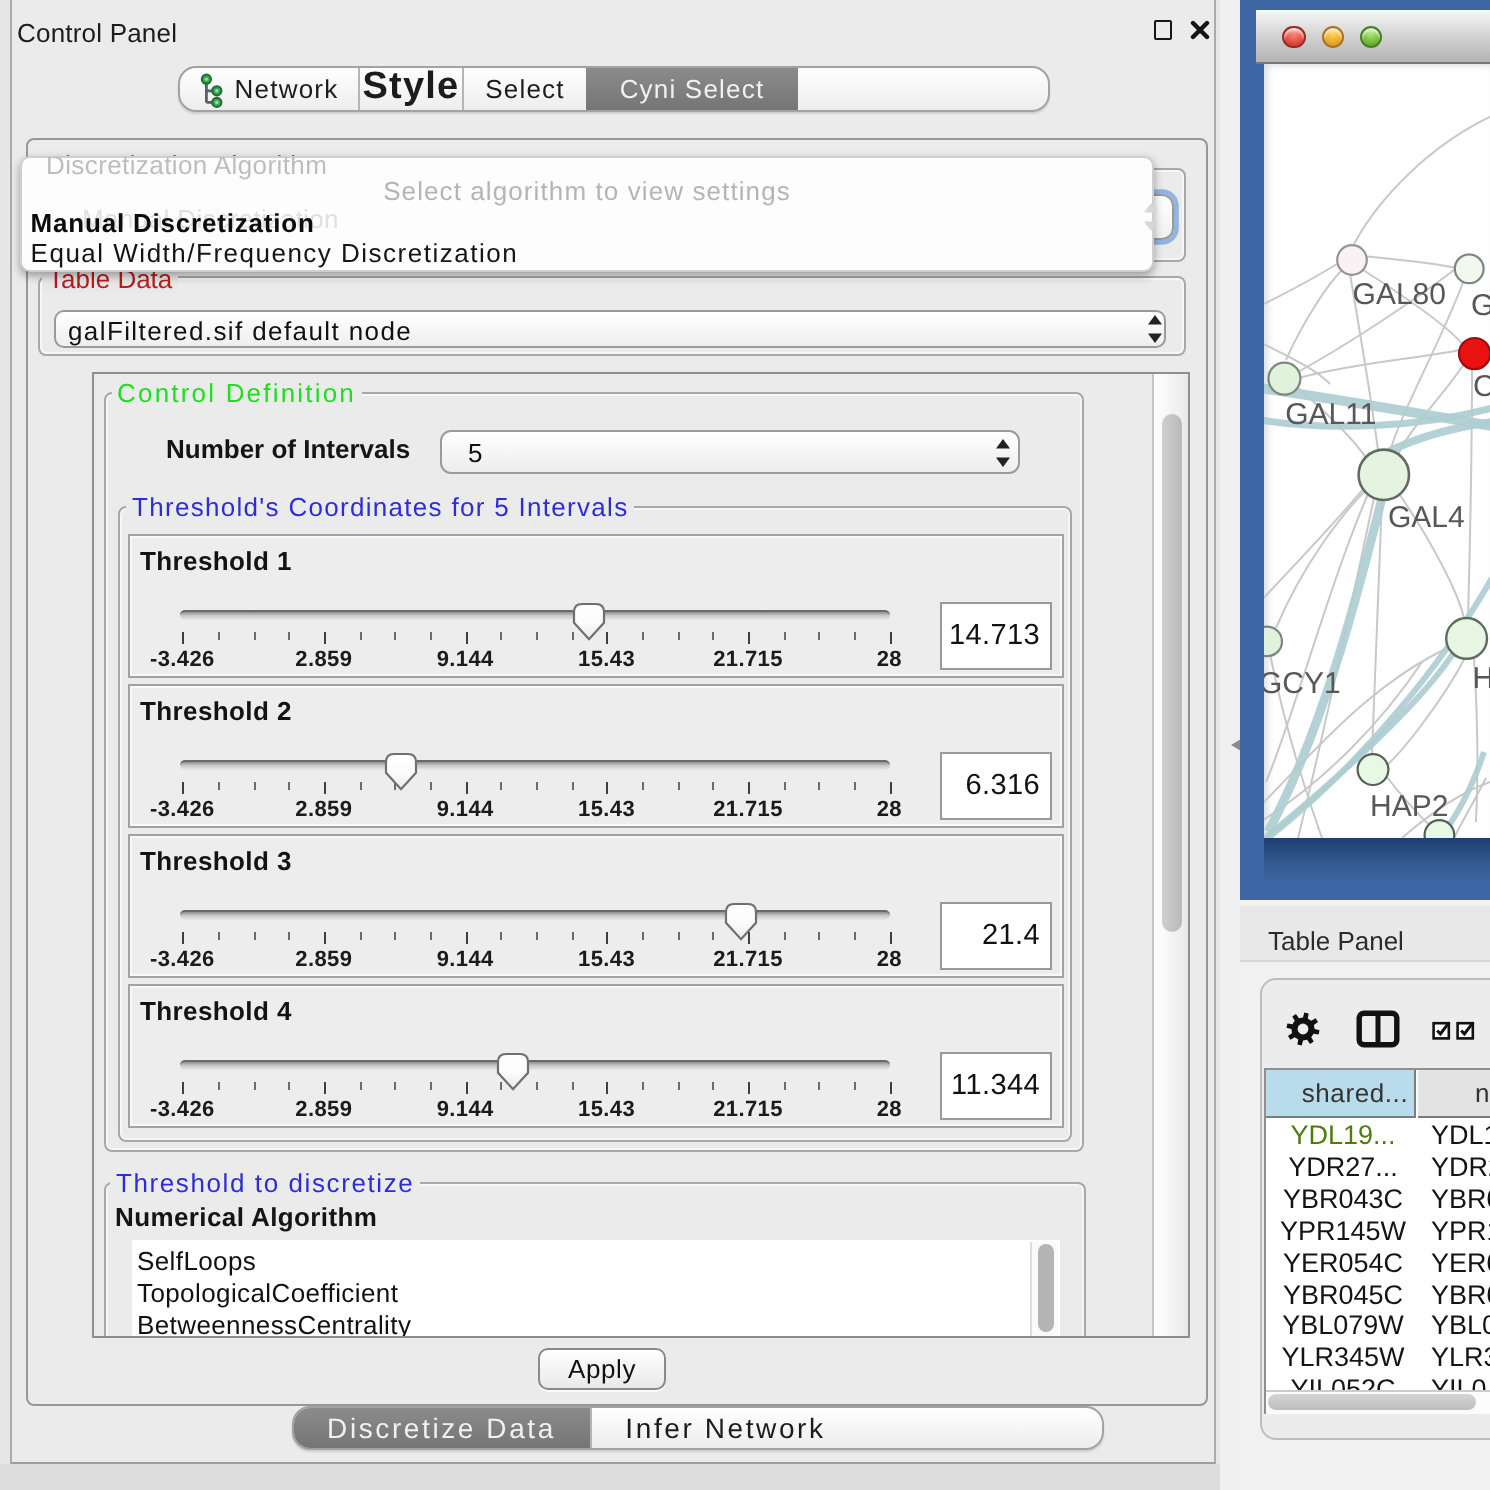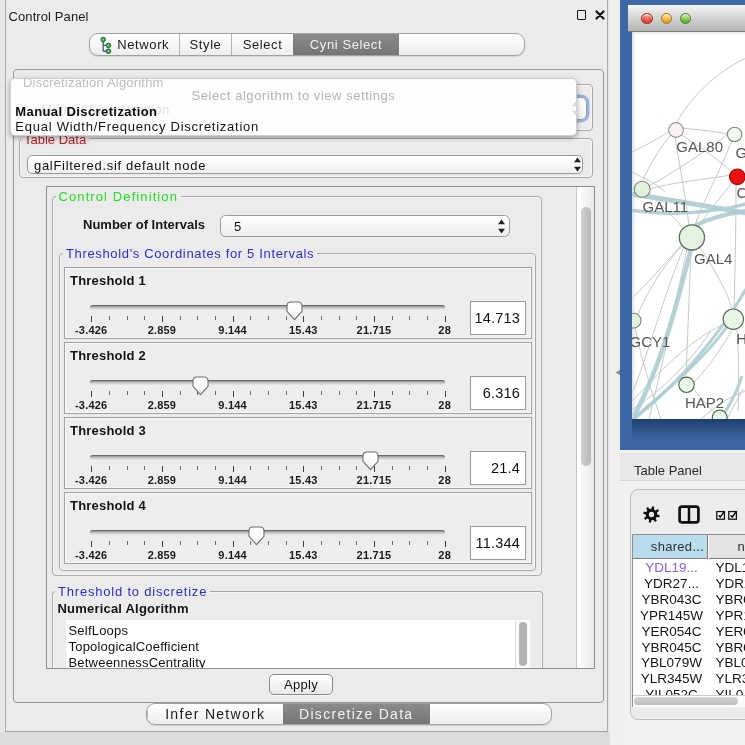--- a/index.html
+++ b/index.html
@@ -24,21 +24,21 @@
 <div class="abs" style="left:88.5px;top:33px;width:436px;height:22.5px;border:1px solid #a2a2a2;border-radius:9px;background:linear-gradient(#ffffff,#ededed);overflow:hidden;display:flex;box-shadow:0 1px 1px rgba(0,0,0,0.12);">
 <div style="width:89.5px;height:100%;color:#1c1c1c;display:flex;align-items:center;justify-content:center;font-size:13px;letter-spacing:0.6px;white-space:nowrap;"><svg width="13" height="19" viewBox="0 0 13 19" style="margin-right:5px;margin-top:2px;">
         <path d="M4.2,5 L4.2,15.2 M4.2,9.4 L7.2,9.4 M4.2,15.2 L7.2,15.2" stroke="#555f6e" stroke-width="1.4" fill="none"></path>
         <circle cx="4.2" cy="3.6" r="2.3" fill="#3da05a" stroke="#186f33" stroke-width="1"></circle>
         <circle cx="9.4" cy="9.4" r="2.3" fill="#3da05a" stroke="#186f33" stroke-width="1"></circle>
         <circle cx="9.4" cy="15.2" r="2.3" fill="#3da05a" stroke="#186f33" stroke-width="1"></circle>
         <circle cx="4.2" cy="3.6" r="0.9" fill="#a8d48f"></circle>
         <circle cx="9.4" cy="9.4" r="0.9" fill="#a8d48f"></circle>
         <circle cx="9.4" cy="15.2" r="0.9" fill="#a8d48f"></circle>
       </svg>Network</div>
-<div style="width:52px;height:100%;color:#1c1c1c;border-left:1px solid #b5b5b5;display:flex;align-items:center;justify-content:center;font-size:13px;letter-spacing:0.6px;white-space:nowrap;">Style</div>
+<div style="width:52px;height:100%;color:#1c1c1c;border-left:1px solid #b5b5b5;display:flex;align-items:center;justify-content:center;font-size:19px;letter-spacing:0.6px;white-space:nowrap;font-weight:bold;">Style</div>
 <div style="width:62px;height:100%;color:#1c1c1c;border-left:1px solid #b5b5b5;display:flex;align-items:center;justify-content:center;font-size:13px;letter-spacing:0.6px;white-space:nowrap;">Select</div>
 <div style="width:106px;height:100%;background:linear-gradient(#8b8b8b,#757575);color:#f1f1f1;display:flex;align-items:center;justify-content:center;font-size:13px;letter-spacing:0.6px;white-space:nowrap;">Cyni Select</div>
 </div>
 <div class="abs" style="left:13px;top:69px;width:591px;height:634px;background:#ebebeb;border:1px solid #979797;border-radius:4px;"></div>
 <div class="groupbox" style="left:19px;top:84px;width:574px;height:47px;"></div>
 <div class="abs t13" style="left:23px;top:75px;color:#3f3f3f;z-index:1;">Discretization Algorithm</div>
 <div class="abs" style="left:30px;top:97px;width:557px;height:23px;border-radius:6px;background:linear-gradient(#ffffff,#f1f1f1);border:1px solid #9a9a9a;box-shadow:0 0 0 2.4px rgba(122,167,219,0.8);z-index:1;"></div>
 <div class="abs t13" style="left:41px;top:102px;color:#222;z-index:1;">Manual Discretization</div>
 <div class="abs" style="left:568px;top:101px;z-index:1;"><svg width="9" height="15" viewBox="0 0 9 15">
       <path d="M4.5,0.5 L8,5.3 L1,5.3 Z" fill="#333"></path>
@@ -236,22 +236,22 @@
 <div class="abs" style="left:66px;top:620px;width:463.5px;height:49px;background:#ffffff;overflow:hidden;"></div>
 <div class="abs t13" style="left:68.5px;top:622.5px;color:#111;">SelfLoops</div>
 <div class="abs t13" style="left:68.5px;top:638.7px;color:#111;">TopologicalCoefficient</div>
 <div class="abs t13" style="left:68.5px;top:654.9px;color:#111;">BetweennessCentrality</div>
 <div class="abs" style="left:514.5px;top:621px;width:14.5px;height:47px;background:#fafafa;border-left:1px solid #dcdcdc;"></div>
 <div class="abs" style="left:519px;top:622px;width:8px;height:44px;background:#b4b4b4;border-radius:4.5px;"></div>
 <div class="abs" style="left:47px;top:668px;width:548px;height:1px;background:#8f8f8f;"></div>
 <div class="abs" style="left:47px;top:669px;width:548px;height:4px;background:#ebebeb;"></div>
 <div class="abs" style="left:269px;top:673.5px;width:64px;height:21px;border:1px solid #8a8a8a;border-radius:5px;background:linear-gradient(#ffffff,#e9e9e9);font-size:13px;color:#111;text-align:center;line-height:19px;letter-spacing:0.3px;box-shadow:0 1px 0 rgba(255,255,255,0.8);">Apply</div>
 <div class="abs" style="left:146px;top:703px;width:406px;height:22px;border:1px solid #a2a2a2;border-radius:9px;background:linear-gradient(#ffffff,#ededed);overflow:hidden;display:flex;box-shadow:0 1px 1px rgba(0,0,0,0.12);">
+<div style="width:147.5px;height:100%;background:linear-gradient(#8b8b8b,#757575);color:#f1f1f1;display:flex;align-items:center;justify-content:center;font-size:14px;letter-spacing:1.3px;white-space:nowrap;">Discretize Data</div>
 <div style="width:135.5px;height:100%;color:#1c1c1c;border-left:1px solid #b5b5b5;display:flex;align-items:center;justify-content:center;font-size:14px;letter-spacing:1.3px;white-space:nowrap;">Infer Network</div>
-<div style="width:147.5px;height:100%;background:linear-gradient(#8b8b8b,#757575);color:#f1f1f1;display:flex;align-items:center;justify-content:center;font-size:14px;letter-spacing:1.3px;white-space:nowrap;">Discretize Data</div>
 </div>
 <div class="abs" style="left:10px;top:78px;width:567px;height:58px;background:#fdfdfd;border:1px solid rgba(0,0,0,0.18);border-radius:5px;box-shadow:0 2px 5px rgba(0,0,0,0.35);z-index:5;"></div>
 <div class="abs" style="left:10px;top:87.5px;width:567px;text-align:center;font-size:13px;color:#b4b4b4;letter-spacing:0.55px;z-index:6;">Select algorithm to view settings</div>
 <div class="abs t13" style="left:23px;top:75px;color:#bdbdbd;z-index:6;clip-path:inset(3.5px 0 0 0);">Discretization Algorithm</div>
 <div class="abs t13" style="left:41px;top:102px;color:#e0e0e0;z-index:6;">Manual Discretization</div>
 <svg class="abs" style="left:571px;top:101px;z-index:6;" width="9" height="15" viewBox="0 0 9 15">
     <path d="M4.5,0.5 L8,5.3 L1,5.3 Z" fill="#d7d7d7"></path>
     <path d="M4.5,14.5 L8,9.7 L1,9.7 Z" fill="#d7d7d7"></path>
   </svg>
 <div class="abs t13 bold" style="left:15.3px;top:103.5px;color:#0c0c0c;z-index:7;letter-spacing:0.4px;">Manual Discretization</div>
@@ -345,21 +345,21 @@
     <rect x="0.8" y="1.6" width="7.6" height="7.6" fill="#fff" stroke="#111" stroke-width="1.3"></rect>
     <path d="M2.6,5.2 L4.2,7 L8.6,1.2" fill="none" stroke="#111" stroke-width="1.5"></path>
   </svg>
 <svg class="abs" style="left:727.8px;top:509.5px;" width="10" height="10" viewBox="0 0 10 10">
     <rect x="0.8" y="1.6" width="7.6" height="7.6" fill="#fff" stroke="#111" stroke-width="1.3"></rect>
     <path d="M2.6,5.2 L4.2,7 L8.6,1.2" fill="none" stroke="#111" stroke-width="1.5"></path>
   </svg>
 <div class="abs" style="left:631.5px;top:534px;width:114px;height:173px;background:#ffffff;border:1px solid #8f8f8f;border-right:none;"></div>
 <div class="abs" style="left:632.5px;top:535px;width:75px;height:24px;background:#b9dcec;border-right:1px solid #7d7d7d;border-bottom:1px solid #7d7d7d;font-size:13px;color:#333;text-align:center;line-height:23px;letter-spacing:0.3px;padding-left:16px;">shared...</div>
 <div class="abs" style="left:708.5px;top:535px;width:37px;height:24px;background:#e3e3e3;border-bottom:1px solid #7d7d7d;font-size:13px;color:#333;line-height:23px;letter-spacing:0.3px;padding-left:29px;overflow:hidden;">na</div>
-<div class="abs" style="left:632.5px;top:560.0px;width:75px;font-size:13.5px;color:#8b5cf6;text-align:center;letter-spacing:0;padding-left:3px;white-space:nowrap;">YDL19...</div>
+<div class="abs" style="left:632.5px;top:560.0px;width:75px;font-size:13.5px;color:#4d7c0f;text-align:center;letter-spacing:0;padding-left:3px;white-space:nowrap;">YDL19...</div>
 <div class="abs" style="left:715.5px;top:560.0px;font-size:13.5px;color:#141414;letter-spacing:0;white-space:nowrap;">YDL1</div>
 <div class="abs" style="left:632.5px;top:575.9px;width:75px;font-size:13.5px;color:#141414;text-align:center;letter-spacing:0;padding-left:3px;white-space:nowrap;">YDR27...</div>
 <div class="abs" style="left:715.5px;top:575.9px;font-size:13.5px;color:#141414;letter-spacing:0;white-space:nowrap;">YDR2</div>
 <div class="abs" style="left:632.5px;top:591.8px;width:75px;font-size:13.5px;color:#141414;text-align:center;letter-spacing:0;padding-left:3px;white-space:nowrap;">YBR043C</div>
 <div class="abs" style="left:715.5px;top:591.8px;font-size:13.5px;color:#141414;letter-spacing:0;white-space:nowrap;">YBR0</div>
 <div class="abs" style="left:632.5px;top:607.7px;width:75px;font-size:13.5px;color:#141414;text-align:center;letter-spacing:0;padding-left:3px;white-space:nowrap;">YPR145W</div>
 <div class="abs" style="left:715.5px;top:607.7px;font-size:13.5px;color:#141414;letter-spacing:0;white-space:nowrap;">YPR1</div>
 <div class="abs" style="left:632.5px;top:623.6px;width:75px;font-size:13.5px;color:#141414;text-align:center;letter-spacing:0;padding-left:3px;white-space:nowrap;">YER054C</div>
 <div class="abs" style="left:715.5px;top:623.6px;font-size:13.5px;color:#141414;letter-spacing:0;white-space:nowrap;">YER0</div>
 <div class="abs" style="left:632.5px;top:639.5px;width:75px;font-size:13.5px;color:#141414;text-align:center;letter-spacing:0;padding-left:3px;white-space:nowrap;">YBR045C</div>

